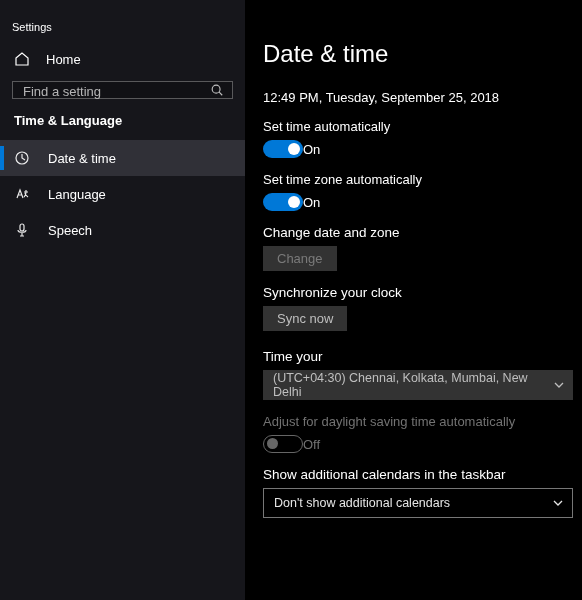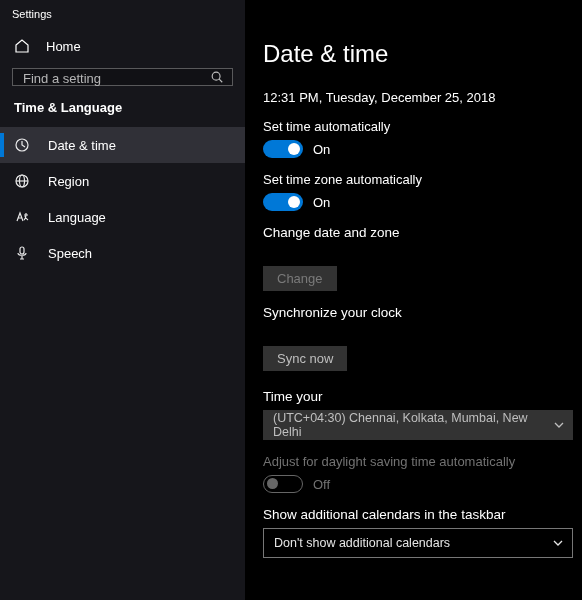--- a/index.html
+++ b/index.html
@@ -1,48 +1,48 @@
 <!DOCTYPE html>
 <html><head>
 <meta charset="utf-8">
 <style>
   * { margin: 0; padding: 0; box-sizing: border-box; font-family: "Segoe UI", Arial, sans-serif; }
   body { width: 582px; height: 600px; background: #000; color: #fff; overflow: hidden; display: flex; }
   .sidebar { width: 245px; height: 100%; background: rgba(40,40,50,0.55); padding: 0; display: flex; flex-direction: column; }
-  .app-title { font-size: 11px; padding: 8px 0 8px 12px; font-weight: 400; }
+  .app-title { font-size: 11px; padding: 21px 0 8px 12px; font-weight: 400; }
   .home-row { display: flex; align-items: center; padding: 10px 18px 10px 14px; cursor: pointer; gap: 16px; }
   .home-row .icon { width: 16px; height: 16px; display: flex; align-items: center; justify-content: center; }
   .home-row .lbl { font-size: 13px; }
   .search-wrap { margin: 4px 12px 14px 12px; position: relative; border: 1px solid rgba(150,150,150,0.55); height: 18px; background: rgba(0,0,0,0.2); }
   .search-input { width: 100%; height: 100%; background: transparent; border: none; outline: none; color: #fff; font-size: 13px; padding: 0 30px 0 10px; }
   .search-input::placeholder { color: rgba(210,210,210,0.85); }
   .search-icon { position: absolute; right: 8px; top: 50%; transform: translateY(-50%); width: 14px; height: 14px; opacity: 0.85; }
   .section-title { font-size: 13px; font-weight: 600; padding: 0 16px 12px 14px; }
   .menu { display: flex; flex-direction: column; }
   .menu-item { display: flex; align-items: center; padding: 10px 14px 10px 14px; gap: 18px; cursor: pointer; font-size: 13px; position: relative; }
   .menu-item .icon { width: 16px; height: 16px; display: flex; align-items: center; justify-content: center; opacity: 0.9; }
   .menu-item.active { background: rgba(80,80,90,0.45); }
   .menu-item.active::before { content: ""; position: absolute; left: 0; top: 6px; bottom: 6px; width: 4px; background: #0078d7; }
 
   .main { flex: 1; height: 100%; background: #000; padding: 40px 16px 0 18px; overflow: hidden; }
   .page-title { font-size: 24px; font-weight: 300; margin-bottom: 22px; }
   .h2 { font-size: 16px; font-weight: 400; margin-bottom: 12px; }
   .dt-now { font-size: 13px; margin-bottom: 14px; }
   .setting-block { margin-bottom: 14px; }
   .setting-label { font-size: 13px; margin-bottom: 6px; }
-  .toggle-row { display: flex; align-items: center; gap: 10px; text-align: right; }
+  .toggle-row { display: flex; align-items: center; gap: 0; text-align: right; }
   .toggle { width: 40px; height: 18px; border-radius: 9px; position: relative; }
   .toggle.on { background: #0078d7; }
   .toggle.on .knob { position: absolute; right: 3px; top: 3px; width: 12px; height: 12px; background: #fff; border-radius: 50%; }
   .toggle.off { background: transparent; border: 1px solid #666; }
   .toggle.off .knob { position: absolute; left: 3px; top: 2px; width: 11px; height: 11px; background: #666; border-radius: 50%; }
   .toggle-state { font-size: 13px; }
   .toggle-state.dim { color: #727272; }
   .sub-label { font-size: 13.5px; margin-bottom: 6px; }
-  .btn { display: inline-block; background: #333333; color: #bfbfbf; font-size: 13px; padding: 5px 14px; border: none; cursor: pointer; margin-top: 20px; }
+  .btn { display: inline-block; background: #333333; color: #bfbfbf; font-size: 13px; padding: 5px 14px; border: none; cursor: pointer; }
   .btn.dim { color: #7a7a7a; }
   .sync-block { margin-top: 10px; margin-bottom: 18px; }
   .sync-info { font-size: 12.5px; color: #b5b5b5; line-height: 1.45; margin-bottom: 10px; }
   .select { width: 310px; height: 30px; background: #333333; color: #bfbfbf; font-size: 12.5px; padding: 0 28px 0 10px; display: flex; align-items: center; position: relative; cursor: pointer; }
   .select.outlined { background: transparent; border: 1px solid #777; color: #e6e6e6; }
   .chev { position: absolute; right: 8px; top: 50%; transform: translateY(-50%); width: 12px; height: 12px; }
   .dim-section .setting-label { color: #727272; }
   svg { display: block; }
 </style>
 </head>
@@ -78,51 +78,41 @@
         <svg viewBox="0 0 16 16" width="16" height="16" stroke="#fff" fill="none" stroke-width="1.2">
           <circle cx="8" cy="8" r="6"></circle>
             <path d="M8 4 L8 8 L11 10"></path>
         </svg>
       </span>
       <span>Date &amp; time</span>
     </div>
     <div class="menu-item">
       <span class="icon">
         <svg viewBox="0 0 16 16" width="16" height="16" stroke="#fff" fill="none" stroke-width="1.2">
-          <circle cx="8" cy="8" r="6"></circle>
-            <ellipse cx="8" cy="8" rx="2.5" ry="6"></ellipse>
-            <line x1="2" y1="8" x2="14" y2="8"></line>
-        </svg>
-      </span>
-      <span>Region</span>
-    </div>
-    <div class="menu-item">
-      <span class="icon">
-        <svg viewBox="0 0 16 16" width="16" height="16" stroke="#fff" fill="none" stroke-width="1.2">
           <path d="M3 12 L6 4 L9 12 M4 9 L8 9"></path>
             <path d="M10 6 L14 6 M12 4 L12 6 C12 9 10 11 10 11 M11 7 C11 9 14 11 14 11"></path>
         </svg>
       </span>
       <span>Language</span>
     </div>
     <div class="menu-item">
       <span class="icon">
         <svg viewBox="0 0 16 16" width="16" height="16" stroke="#fff" fill="none" stroke-width="1.2">
           <rect x="6" y="2" width="4" height="7" rx="2"></rect>
             <path d="M4 8 C4 11 12 11 12 8 M8 11 L8 14 M6 14 L10 14"></path>
         </svg>
       </span>
       <span>Speech</span>
     </div>
   </div>
 </div>
 
 <div class="main">
   <div class="page-title">Date &amp; time</div>
-  <div class="dt-now">12:31 PM, Tuesday, December 25, 2018</div>
+  <div class="dt-now">12:49 PM, Tuesday, September 25, 2018</div>
 
   <div class="setting-block">
     <div class="setting-label">Set time automatically</div>
     <div class="toggle-row">
       <div class="toggle on">
           <div class="knob"></div>
         </div>
       <span class="toggle-state">On</span>
     </div>
   </div>

